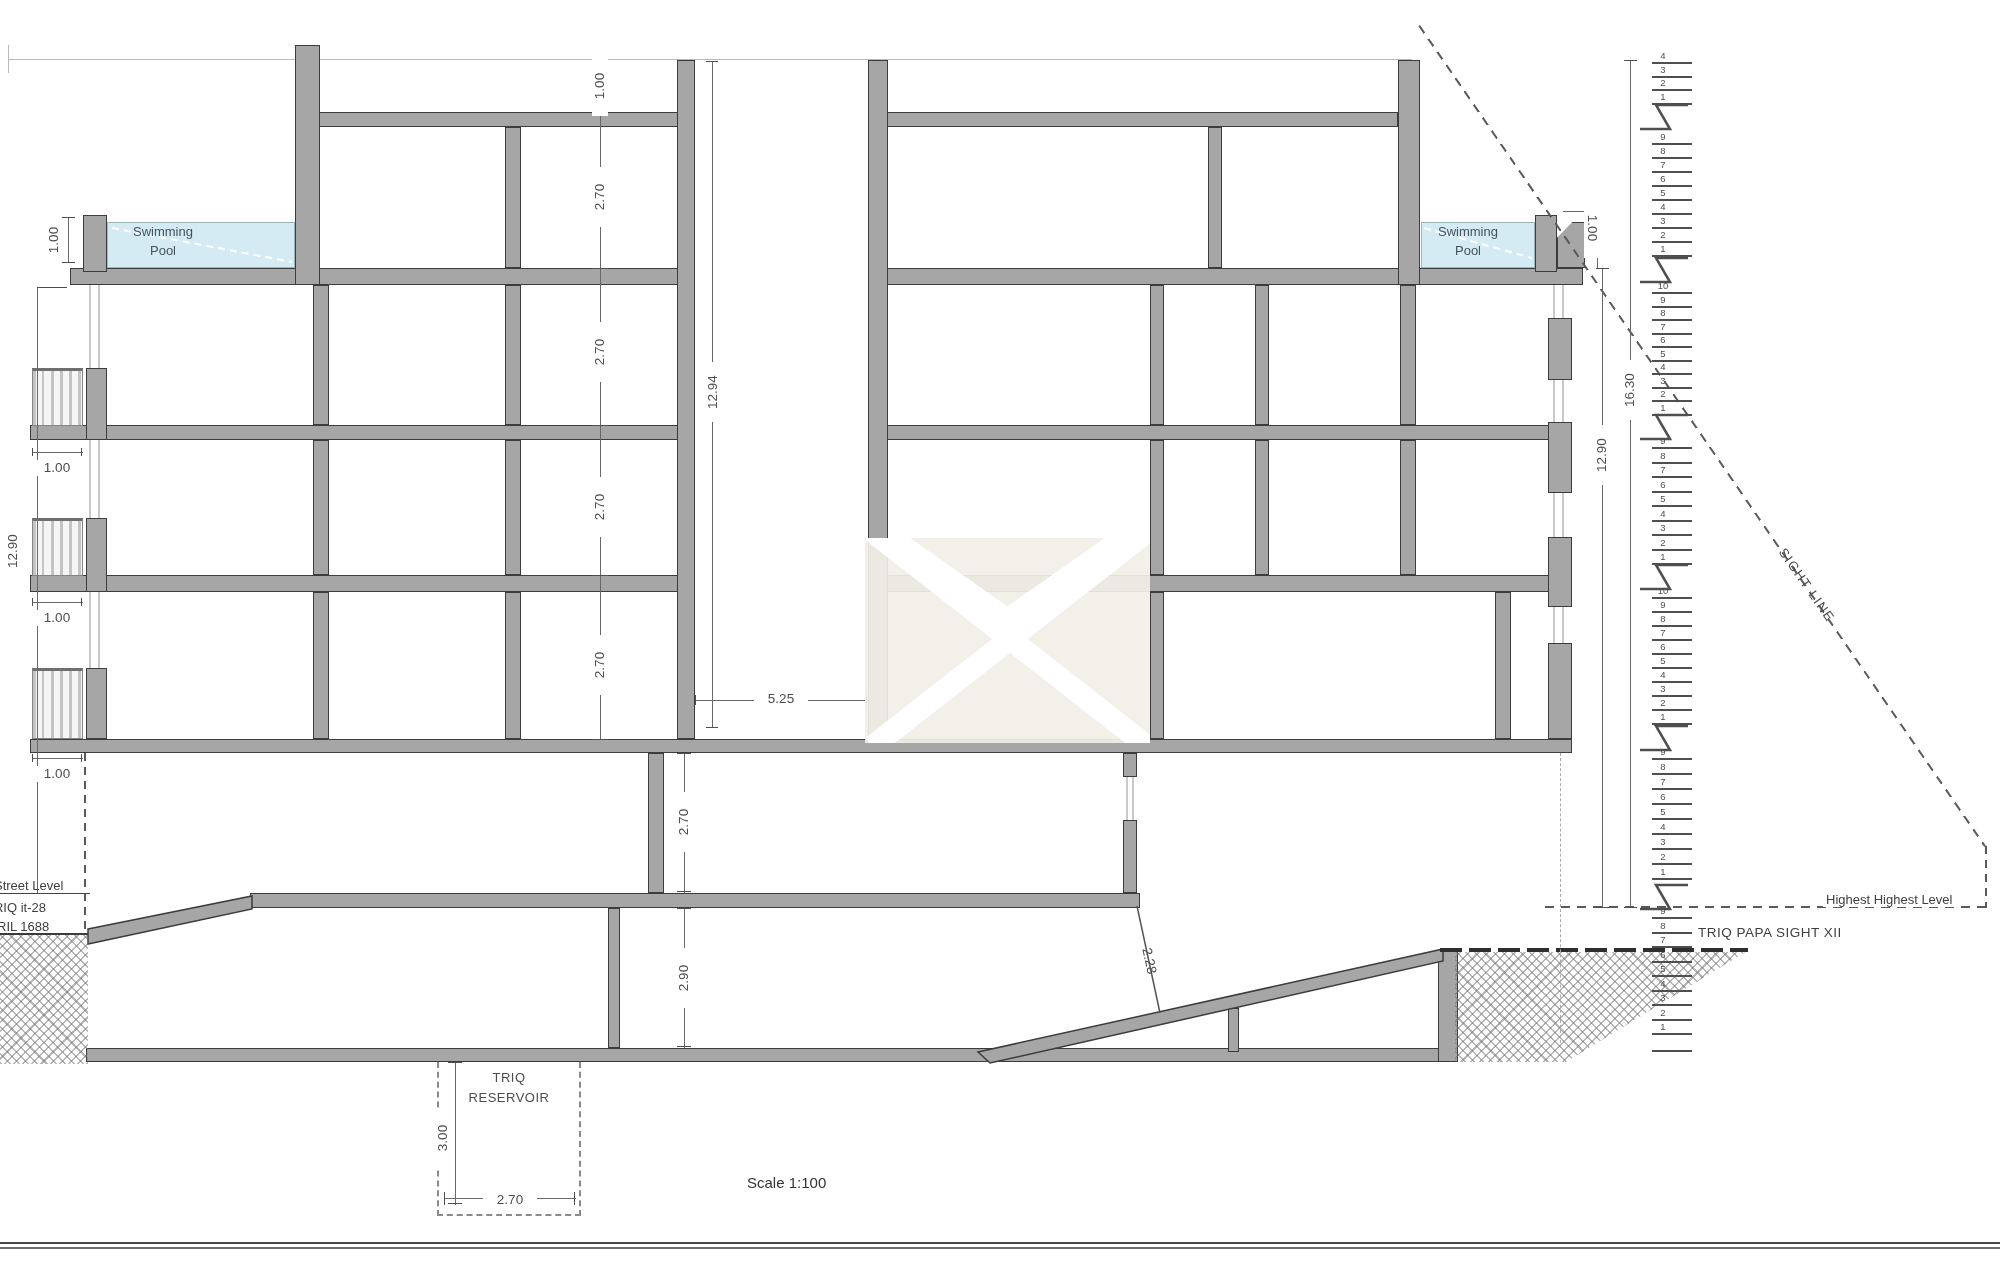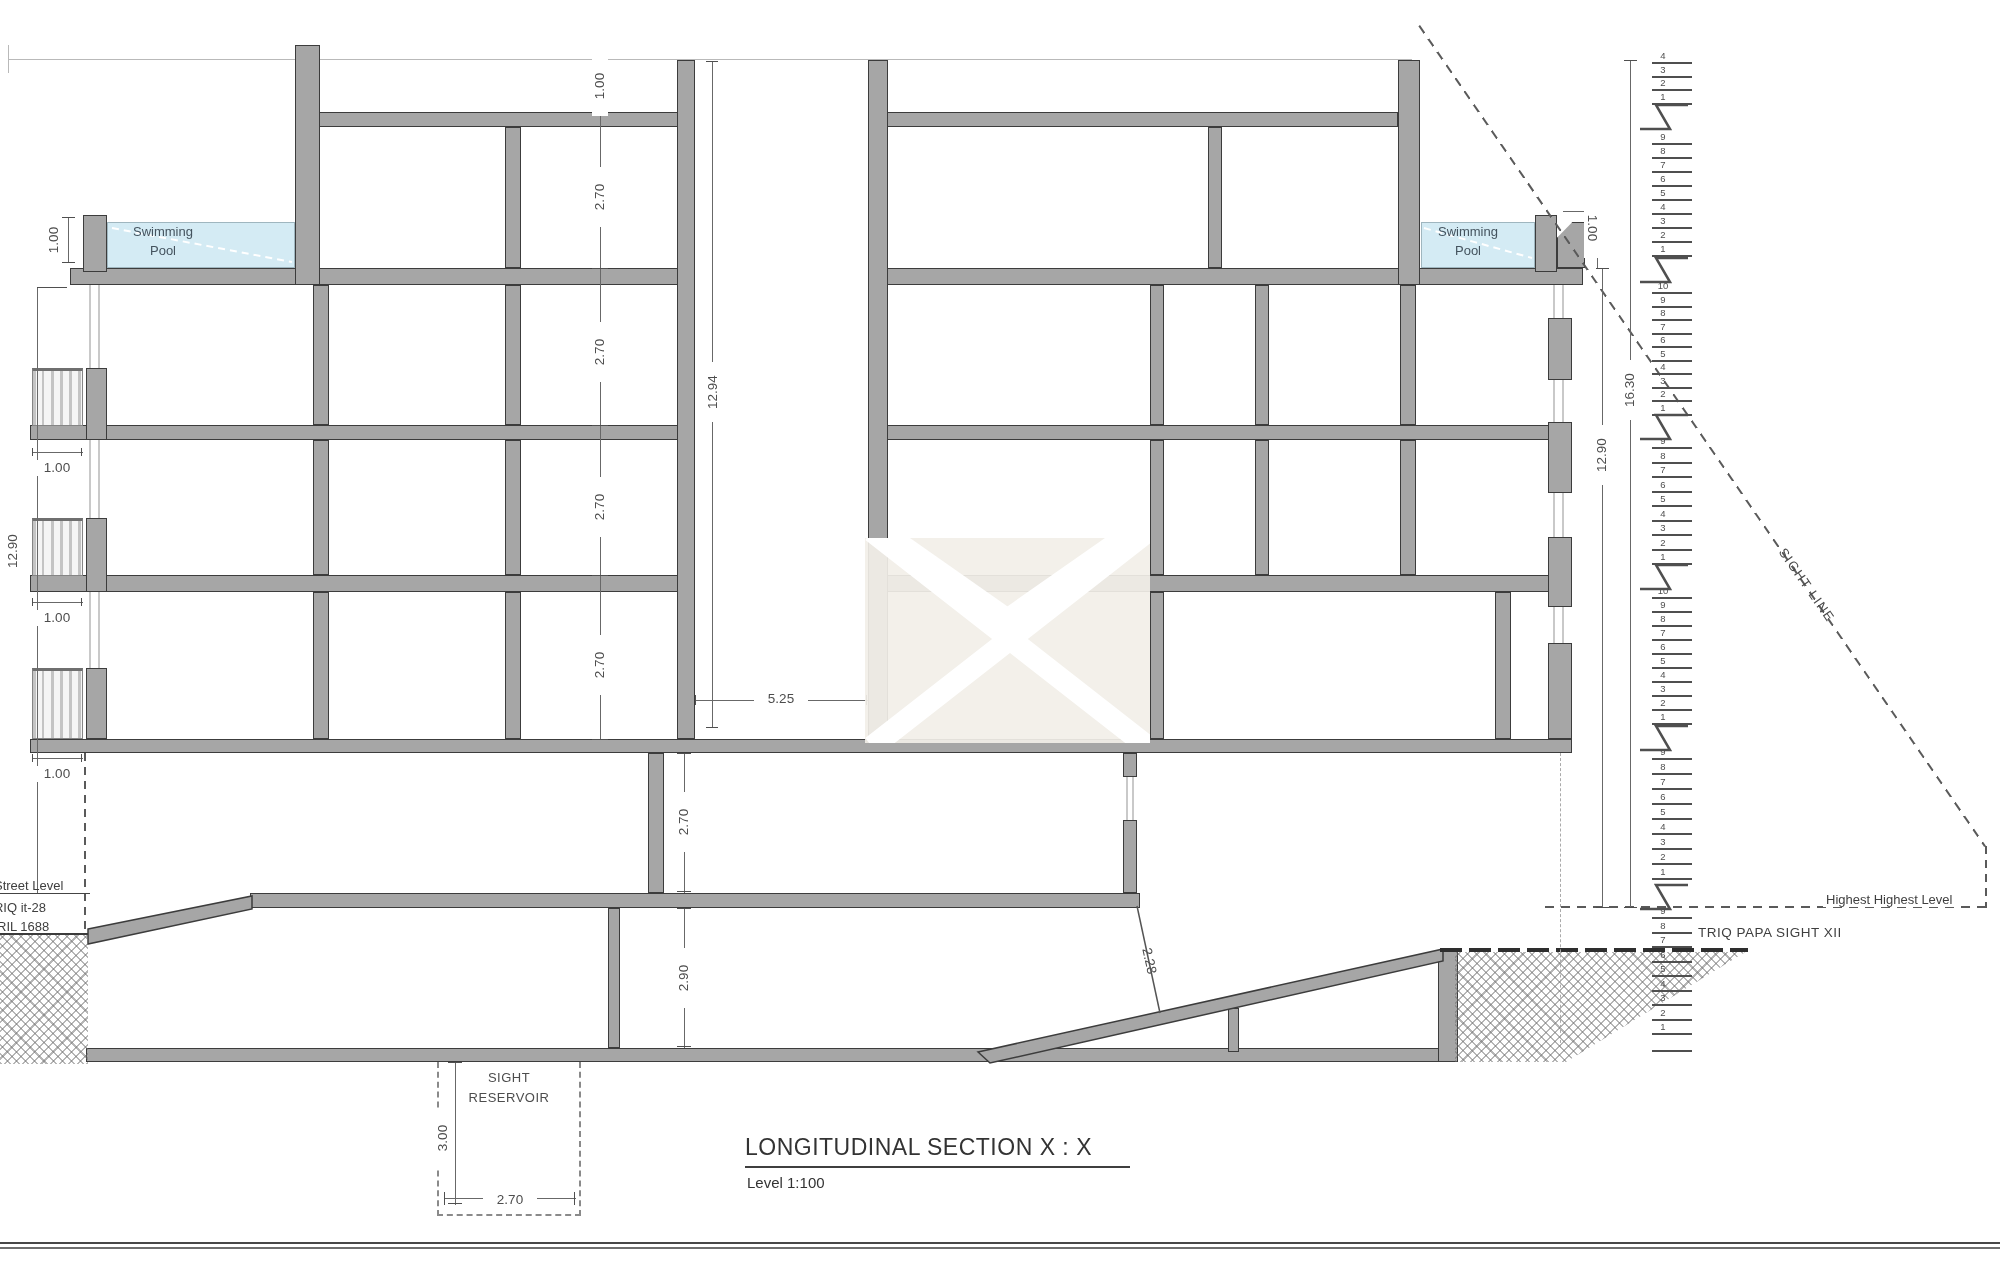--- a/index.html
+++ b/index.html
@@ -204,21 +204,21 @@
   <div class="dim" style="left:1562px;top:220px;width:60px;transform:rotate(90deg);">1.00</div>
   <div class="dim" style="left:1119px;top:953px;width:60px;transform:rotate(77deg);background:transparent;">2.28</div>
   <div class="dim rot" style="left:1572px;top:447px;width:60px;">12.90</div>
   <div class="dim rot" style="left:1600px;top:382px;width:60px;">16.30</div>
 
   <div class="pool-lbl" style="left:113px;top:224px;width:100px;">Swimming</div>
   <div class="pool-lbl" style="left:113px;top:243px;width:100px;">Pool</div>
   <div class="pool-lbl" style="left:1415px;top:224px;width:106px;">Swimming</div>
   <div class="pool-lbl" style="left:1415px;top:243px;width:106px;">Pool</div>
 
-  <div class="lbl" style="left:459px;top:1070px;width:100px;text-align:center;letter-spacing:.5px;color:#4d4d4d;">SIGHT</div>
+  <div class="lbl" style="left:459px;top:1070px;width:100px;text-align:center;letter-spacing:.5px;color:#4d4d4d;">TRIQ</div>
   <div class="lbl" style="left:444px;top:1090px;width:130px;text-align:center;letter-spacing:.5px;color:#4d4d4d;">RESERVOIR</div>
 
   <div class="lbl" style="left:-6px;top:878px;">Street Level</div>
   <div style="position:absolute;left:0;top:893px;width:90px;height:0;border-top:1.5px solid #444;"></div>
   <div class="lbl" style="left:-14px;top:900px;">TRIQ it-28</div>
   <div class="lbl" style="left:-3px;top:919px;">RIL 1688</div>
 
   <div class="lbl" style="left:1823px;top:892px;background:#fff;padding:0 3px;">Highest Highest Level</div>
   <div class="lbl" style="left:1698px;top:925px;font-size:13.5px;letter-spacing:.5px;">TRIQ PAPA SIGHT XII</div>
   <div class="lbl" style="left:1788px;top:545px;letter-spacing:1.5px;transform:rotate(55deg);transform-origin:0 0;color:#4a4a4a;">SIGHT LINE</div>
@@ -365,16 +365,15 @@
       <div class="step-line" style="top: 1050px;"></div>
     </div>
 
   <div id="watermark">
     <div class="wm-bar" style="left:-30px;top:90px;width:350px;height:22px;transform:rotate(38deg);"></div>
     <div class="wm-bar" style="left:-30px;top:90px;width:350px;height:22px;transform:rotate(-38deg);"></div>
     <div class="wm-bar" style="left:10px;top:30px;width:150px;height:18px;transform:rotate(35deg);"></div>
     <div class="wm-bar" style="left:125px;top:30px;width:150px;height:18px;transform:rotate(-35deg);"></div>
   </div>
 
-  <div style="position:absolute;left:745px;top:1134px;font-size:23px;letter-spacing:.5px;color:#333;border-bottom:2px solid #3f3f3f;padding-bottom:5px;width:385px;white-space:nowrap;">LONGITUDINAL SECTION  X : X</div>
-  <div class="lbl" style="left:747px;top:1174px;font-size:15px;color:#333;">Level 1:100</div>
+  <div class="lbl" style="left:747px;top:1174px;font-size:15px;color:#333;">Scale 1:100</div>
 
 </div>
 
 </body></html>

